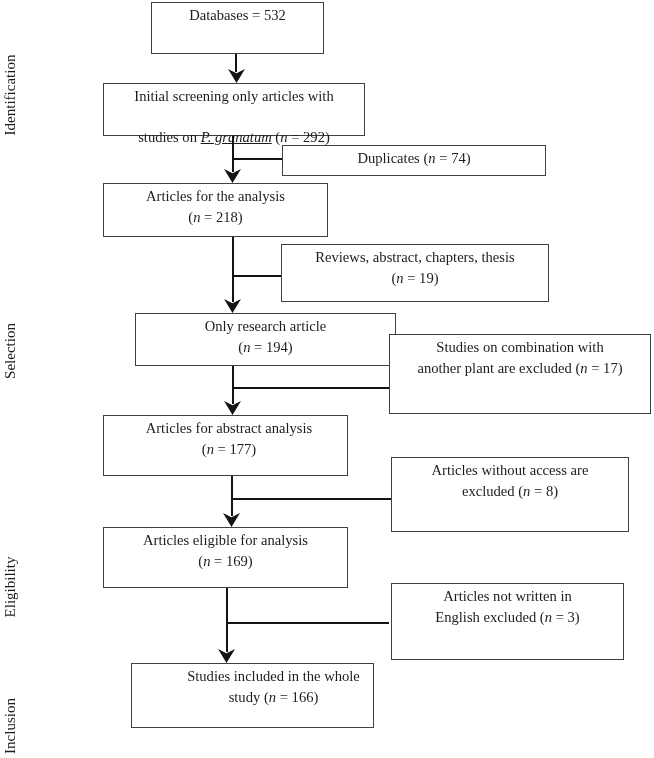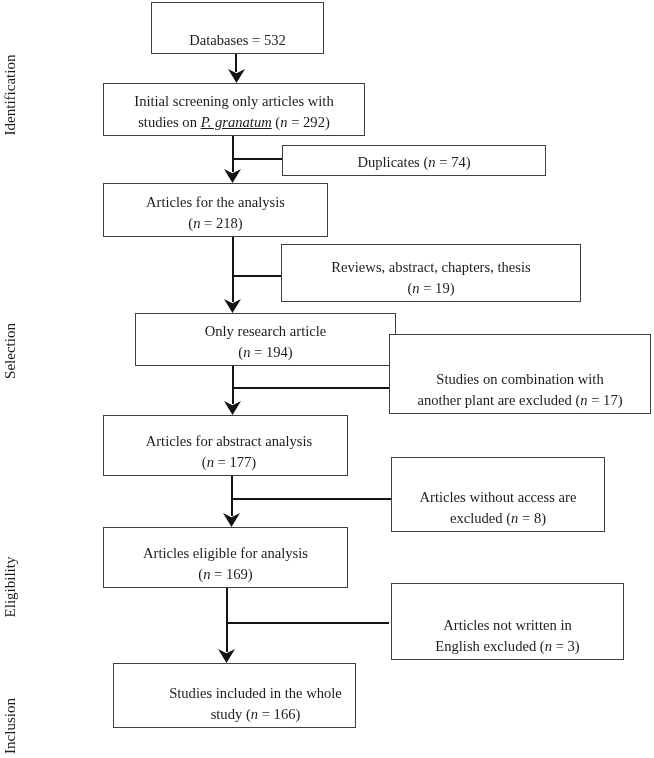--- a/index.html
+++ b/index.html
@@ -15,42 +15,42 @@
 
   
   .box {
     position: absolute;
     box-sizing: border-box;
     border: 1.6px solid #404040;
     background: #ffffff;
     display: flex;
     flex-direction: column;
     align-items: center;
-    justify-content: flex-end;
+    justify-content: flex-start;
     text-align: center;
     font-size: 14.6px;
     line-height: 1.45;
     padding: 2px 4px;
   }
   .box .line { white-space: nowrap; }
 
   
   .b1 { left:151px; top:2px;   width:173px; height:52px; }
-  .b2 { left:103px; top:83px;  width:262px; height:53px; }
+  .b2 { left:103px; top:83px;  width:262px; height:53px;gap:20px; }
   .b3 { left:103px; top:183px; width:225px; height:54px; }
   .b4 { left:102px; top:313px; width:261px; height:53px;margin-left:33px; }
   .b5 { left:103px; top:415px; width:245px; height:61px;padding-left:11px; }
   .b6 { left:103px; top:527px; width:245px; height:61px; }
-  .b7 { left:113px; top:663px; width:243px; height:65px;padding-left:46px; }
+  .b7 { left:131px; top:663px; width:243px; height:65px;padding-left:46px; }
 
   
   .s1 { left:282px; top:145px; width:264px; height:31px; }
-  .s2 { left:281px; top:244px; width:300px; height:58px; }
+  .s2 { left:281px; top:244px; width:268px; height:58px; }
   .s3 { left:389px; top:334px; width:262px; height:80px; }
-  .s4 { left:391px; top:457px; width:214px; height:75px; }
+  .s4 { left:391px; top:457px; width:238px; height:75px; }
   .s5 { left:391px; top:583px; width:233px; height:77px; }
 
   
   .vline { position: absolute; width: 2px; background: #141414; }
   .v1 { left:235px; top:54px;  height:18px; }
   .v2 { left:232px; top:136px; height:36px; }
   .v3 { left:232px; top:237px; height:65px; }
   .v4 { left:232px; top:366px; height:38px; }
   .v5 { left:231px; top:476px; height:40px; }
   .v6 { left:226px; top:588px; height:64px; }

